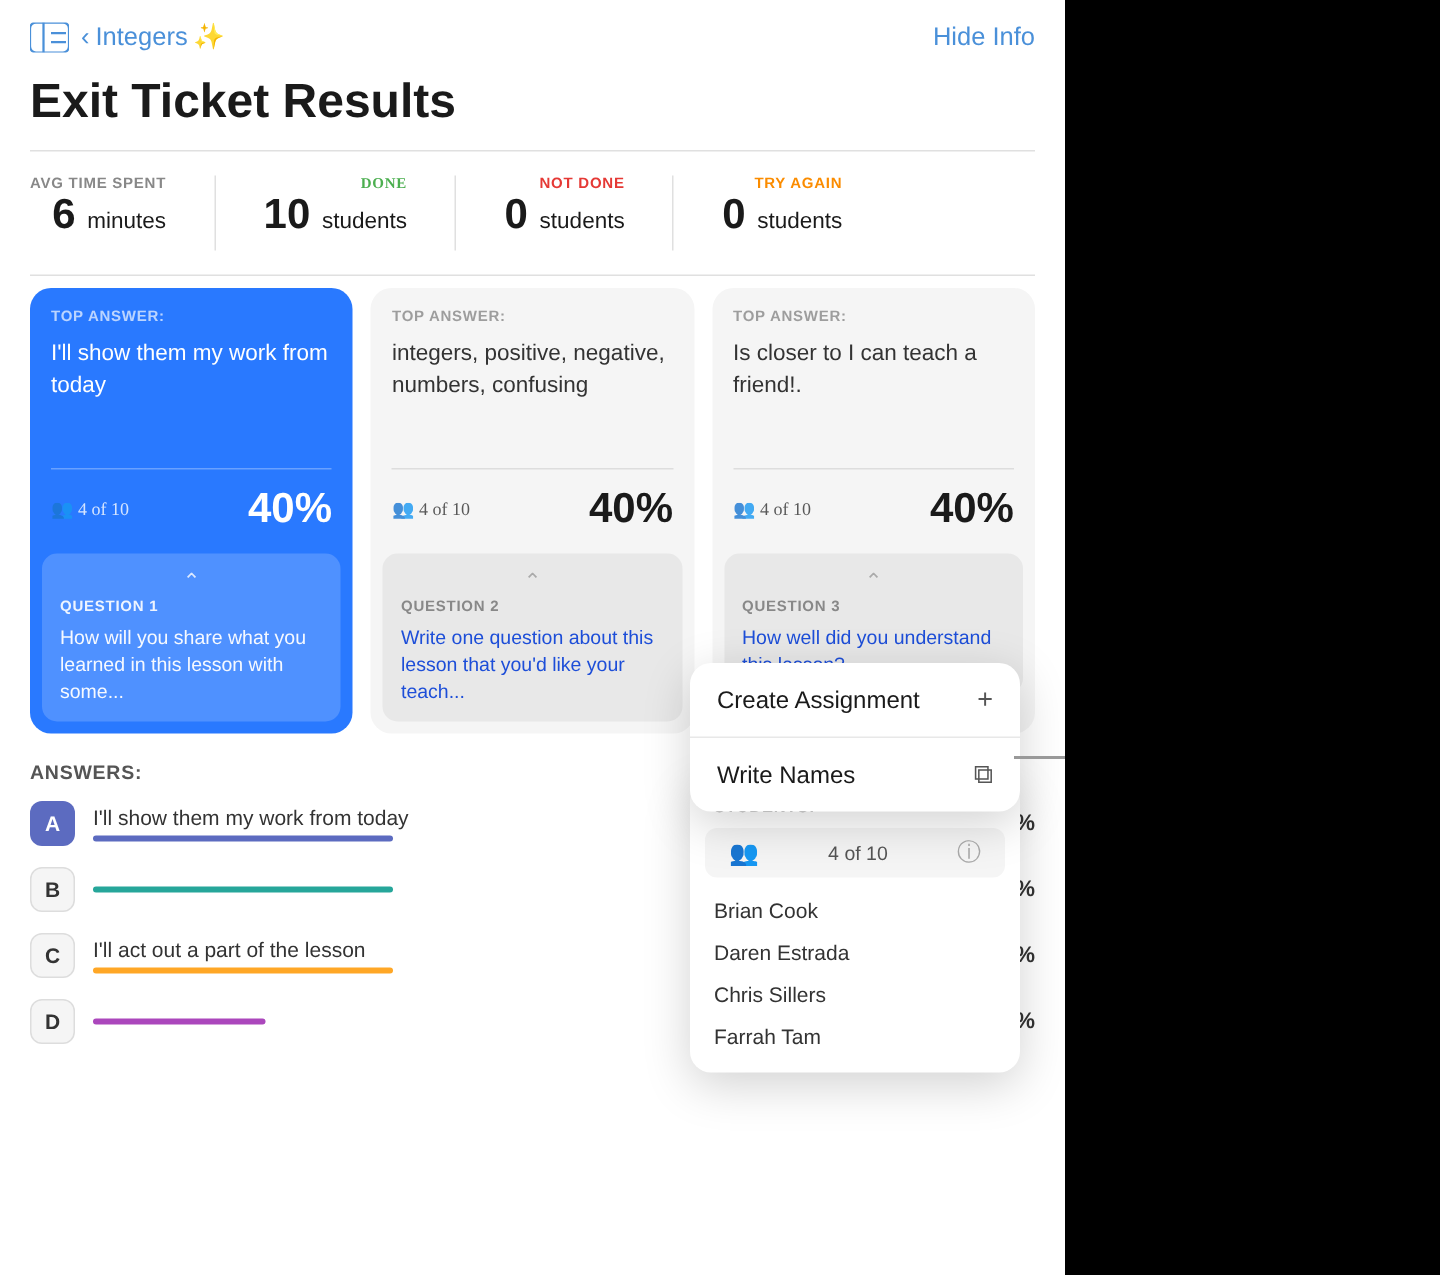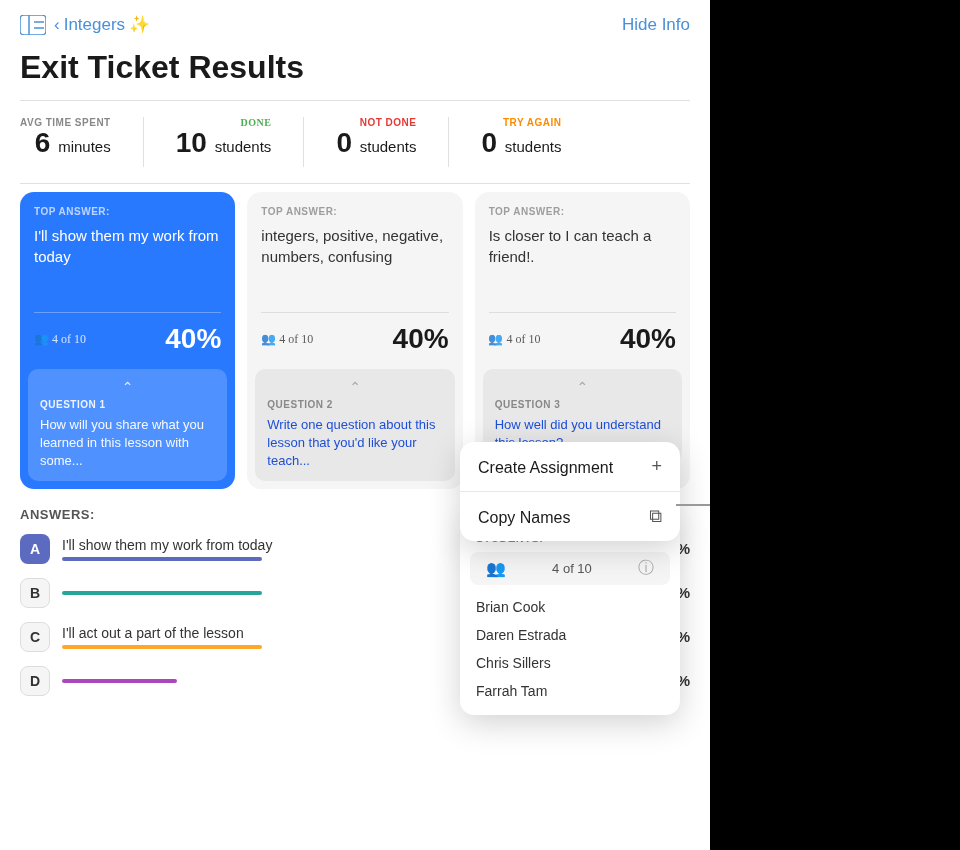--- a/index.html
+++ b/index.html
@@ -501,21 +501,21 @@
     </div>
   </div>
 
   <div class="dropdown-menu">
     <div class="dropdown-item">
       <span>Create Assignment</span>
       <span class="dropdown-icon">+</span>
     </div>
     <div class="dropdown-divider"></div>
     <div class="dropdown-item">
-      <span>Copy Names</span>
+      <span>Write Names</span>
       <span class="dropdown-icon">⧉</span>
     </div>
   </div>
 
   <div class="students-panel">
     <div class="students-header">
       <span class="students-label">STUDENTS:</span>
     </div>
     <div class="students-count-row">
       <span>👥</span>

